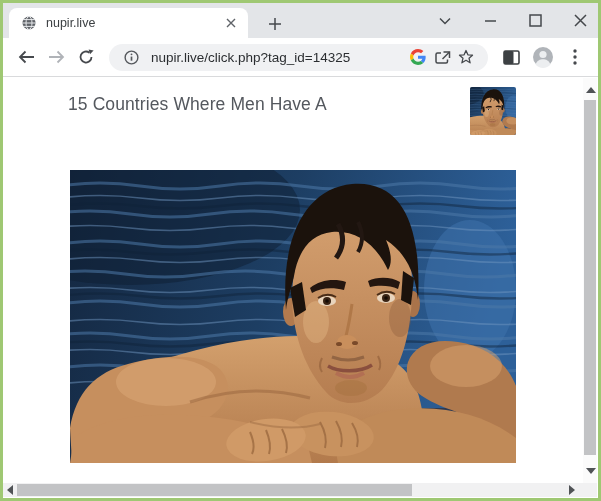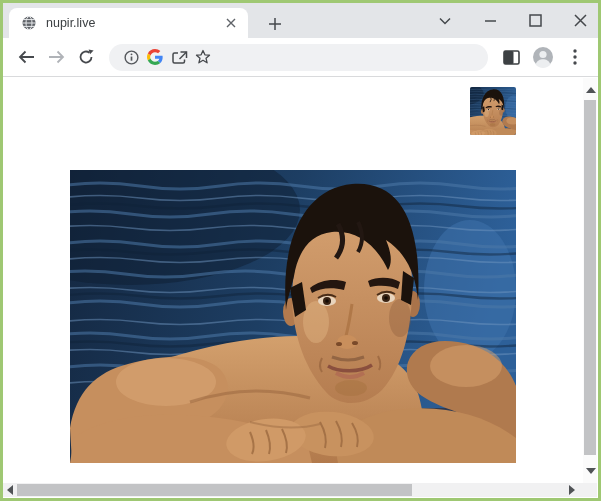--- a/index.html
+++ b/index.html
@@ -230,20 +230,21 @@
       </svg>
     </span>
     <div class="omnibox">
       <span class="omni-ic">
         <svg width="15" height="15" viewBox="0 0 16 16">
           <circle cx="8" cy="8" r="6.8" fill="none" stroke="#55585c" stroke-width="1.5"></circle>
           <line x1="8" y1="7" x2="8" y2="11.4" stroke="#55585c" stroke-width="1.8"></line>
           <circle cx="8" cy="4.6" r="1" fill="#55585c"></circle>
         </svg>
       </span>
+      <span class="omni-url">nupir.live/click.php?tag_id=14325</span>
       <span class="omni-ic">
         <svg width="16" height="16" viewBox="0 0 48 48">
           <path fill="#EA4335" d="M24 9.5c3.5 0 6.7 1.2 9.2 3.6l6.9-6.9C35.9 2.4 30.5 0 24 0 14.6 0 6.5 5.4 2.6 13.2l8 6.2C12.4 13.7 17.7 9.5 24 9.5z"></path>
           <path fill="#4285F4" d="M47 24.6c0-1.6-.2-3.1-.4-4.6H24v9h12.9c-.6 3-2.3 5.5-4.8 7.2l7.7 6C44.4 38 47 31.9 47 24.6z"></path>
           <path fill="#FBBC05" d="M10.5 28.6c-.5-1.5-.8-3-.8-4.6s.3-3.1.8-4.6l-8-6.2C.9 16.5 0 20.1 0 24s.9 7.5 2.6 10.8l7.9-6.2z"></path>
           <path fill="#34A853" d="M24 48c6.5 0 11.9-2.1 15.9-5.8l-7.7-6c-2.2 1.5-4.9 2.3-8.2 2.3-6.3 0-11.6-4.2-13.5-9.9l-8 6.2C6.5 42.6 14.6 48 24 48z"></path>
         </svg>
       </span>
       <span class="omni-ic">
         <svg width="17" height="15" viewBox="0 0 17 15">
@@ -277,20 +278,21 @@
           <circle cx="2" cy="2" r="1.7" fill="#46494d"></circle>
             <circle cx="2" cy="8" r="1.7" fill="#46494d"></circle>
             <circle cx="2" cy="14" r="1.7" fill="#46494d"></circle>
         </svg>
       </span>
     </div>
   </div>
 
   <div class="content">
     <div class="heading">
+      <div>15 Countries Where Men Have A</div>
     </div>
     <div class="thumb">
       <svg width="46" height="48" viewBox="150 0 266 278" preserveAspectRatio="xMidYMid slice">
           <use href="#pool-art"></use>
         </svg>
     </div>
     <div class="hero">
       <svg width="446" height="293" viewBox="0 0 446 293">
           <use href="#pool-art"></use>
         </svg>

